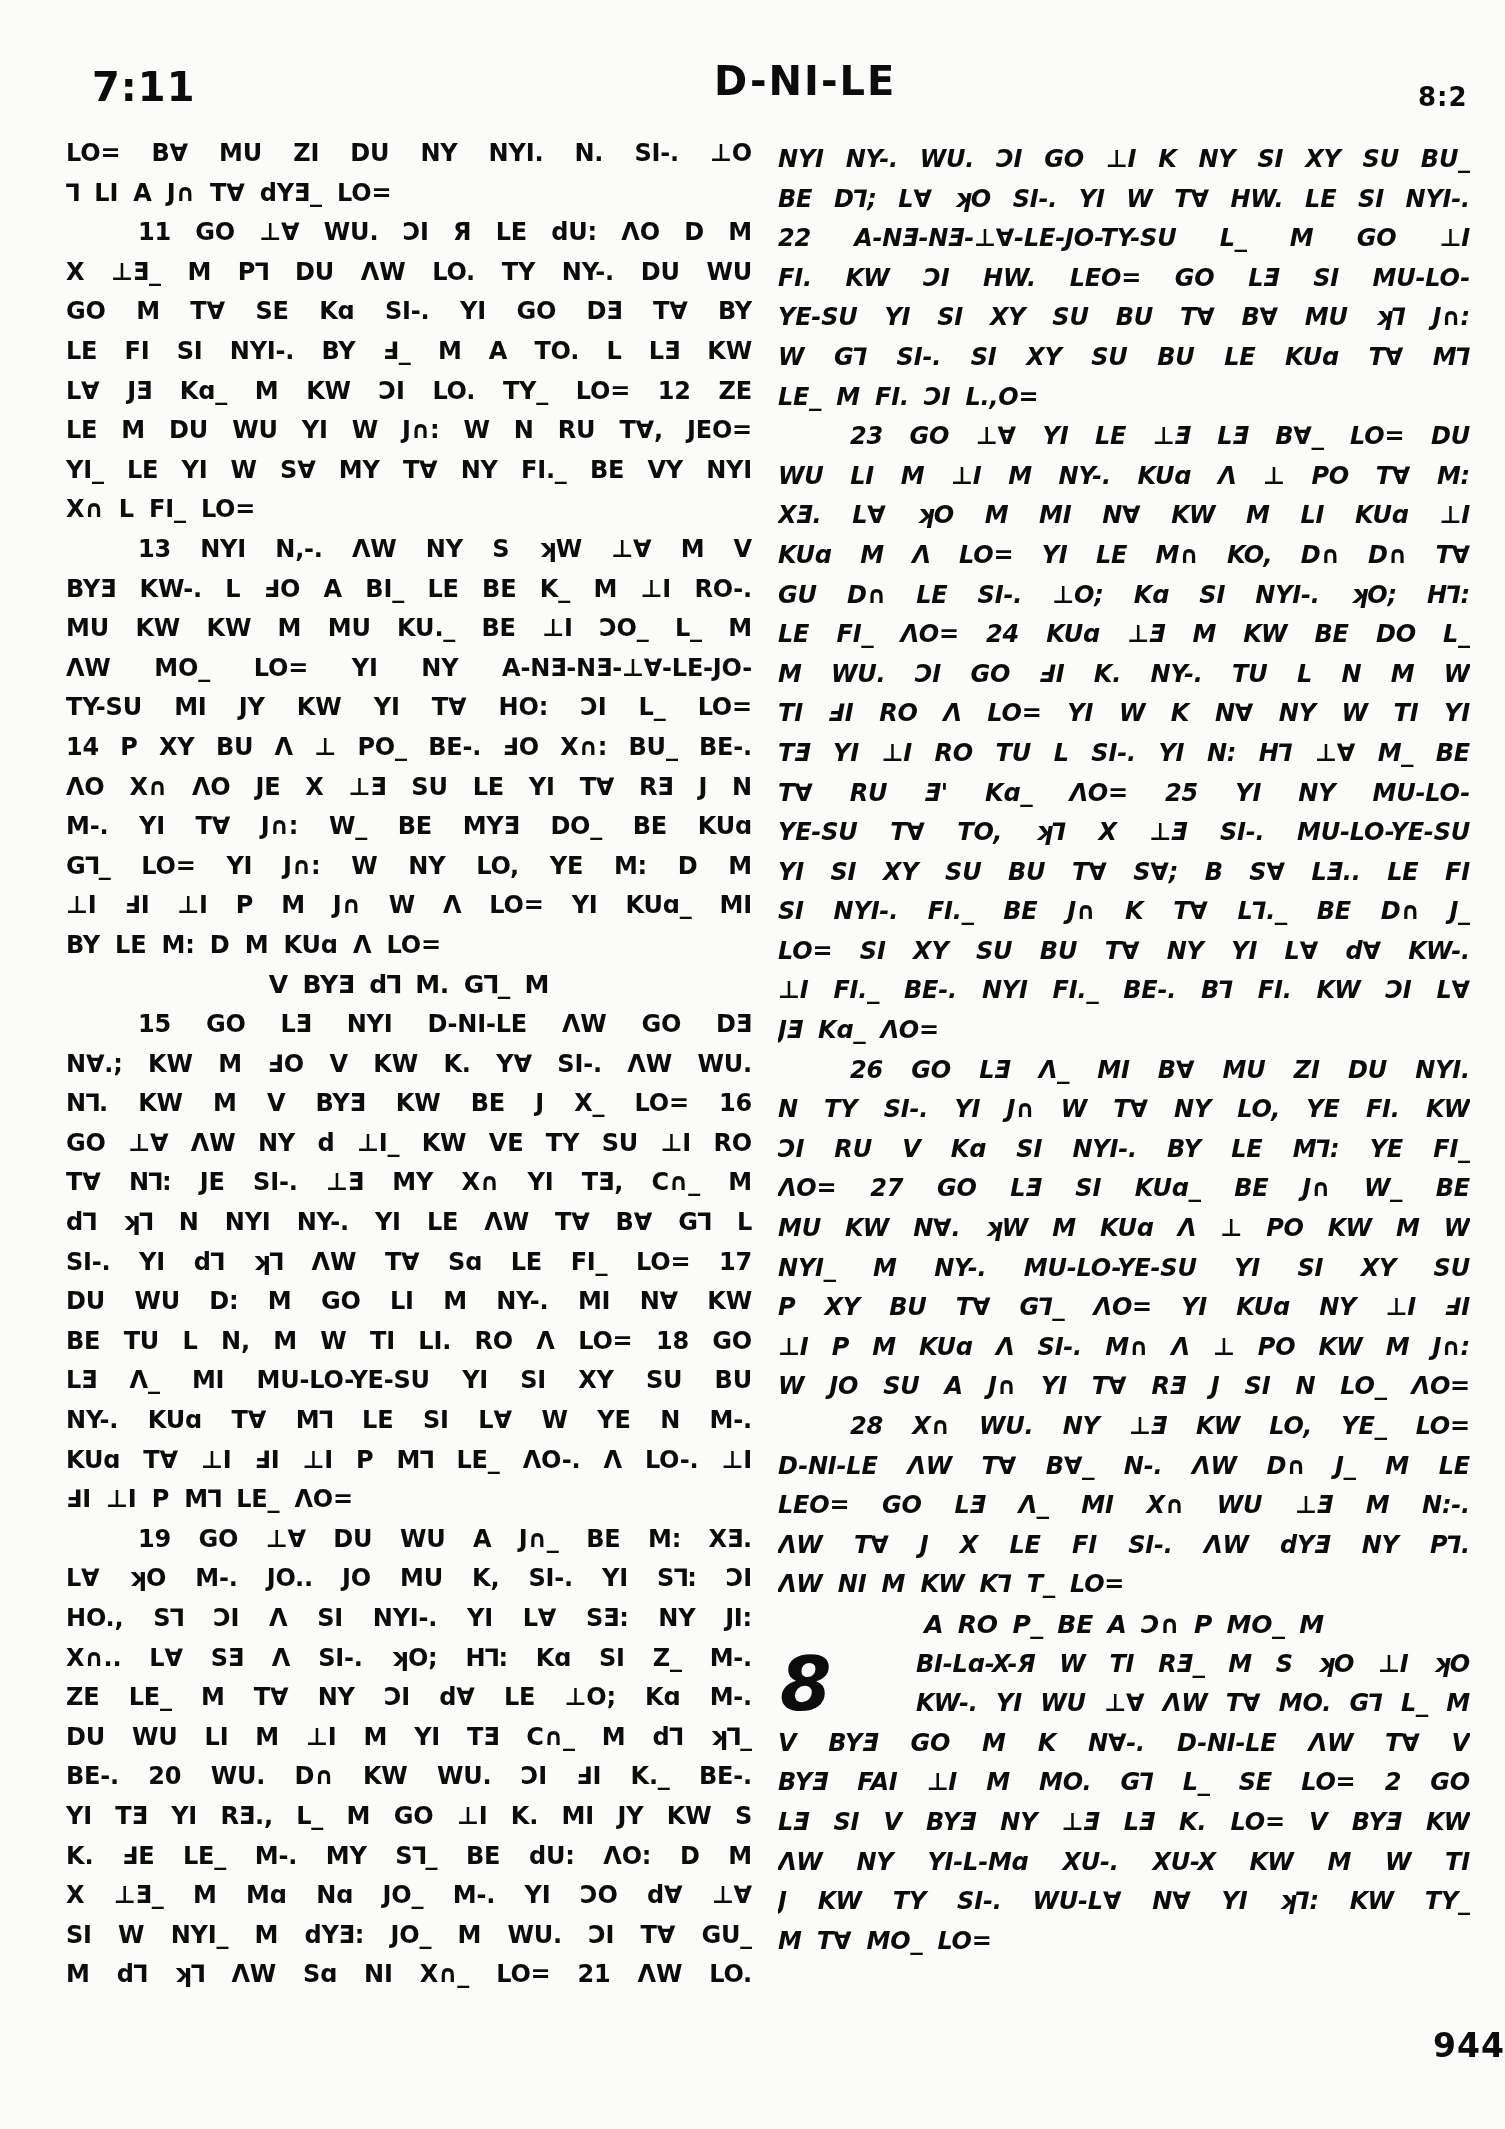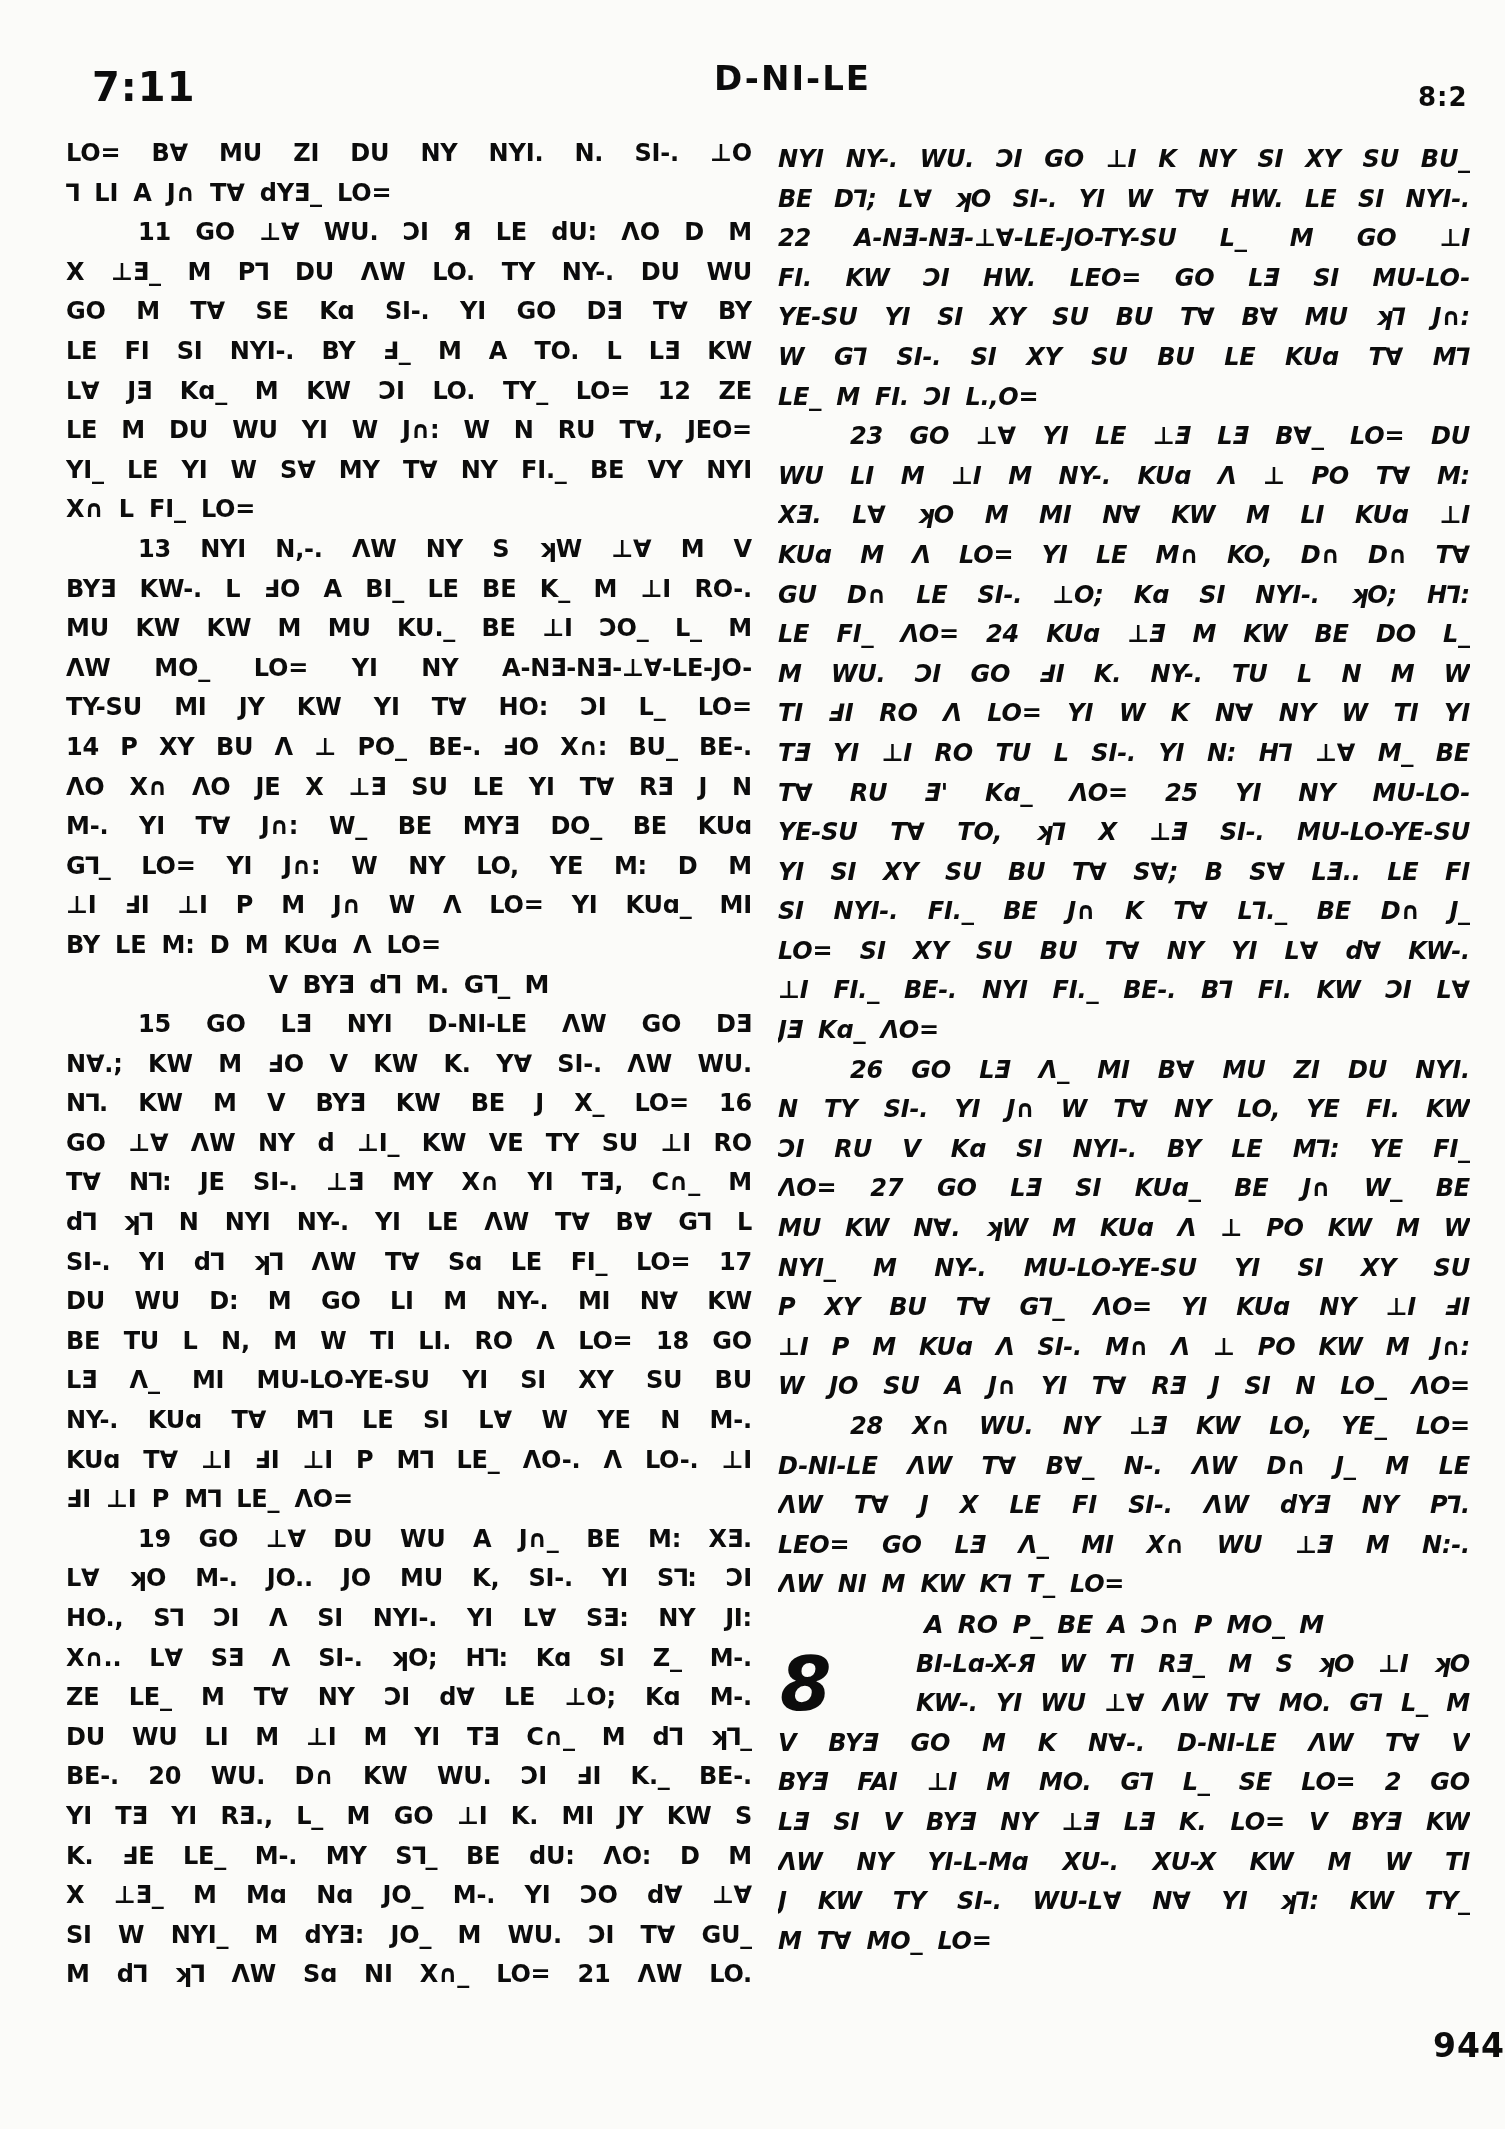--- a/index.html
+++ b/index.html
@@ -11,21 +11,21 @@
     width:1505px;height:2129px;position:relative;
     background:var(--paper);
     font-family:"DejaVu Sans","Liberation Sans",sans-serif;
     color:var(--ink);
     -webkit-font-smoothing:antialiased;
   }
   .page{position:absolute;inset:0;overflow:hidden;}
   
   .hdr{position:absolute;font-weight:700;}
   .hdr-left{left:92px;top:64px;font-size:40px;letter-spacing:1px;}
-  .hdr-title{left:714px;top:58px;font-size:34px;letter-spacing:2px;}
+  .hdr-title{left:714px;top:58px;font-size:40px;letter-spacing:2px;}
   .hdr-right{left:1418px;top:82px;font-size:26px;letter-spacing:1px;}
   
   .col{position:absolute;font-weight:700;font-size:24px;}
   .col-left{left:66px;top:134px;width:686px;}
   .col-right{left:778px;top:140px;width:692px;font-style:italic;}
   .ln{
     height:39.6px;line-height:39.6px;overflow:hidden;
     text-align:justify;text-align-last:justify;
     letter-spacing:-0.2px;word-spacing:2px;
   }
@@ -130,22 +130,22 @@
       <div class="ln f">N TY SI-. YI J∩ W T∀ NY LO, YE FI. KW</div>
       <div class="ln f">ƆI RU V Kɑ SI NYI-. BY LE M⅂: YE FI_</div>
       <div class="ln f">ΛO= 27 GO LƎ SI KUɑ_ BE J∩ W_ BE</div>
       <div class="ln f">MU KW N∀. ʞW M KUɑ Λ ⊥ PO KW M W</div>
       <div class="ln f">NYI_ M NY-. MU-LO-YE-SU YI SI XY SU</div>
       <div class="ln f">P XY BU T∀ G⅂_ ΛO= YI KUɑ NY ⊥I ℲI</div>
       <div class="ln f">⊥I P M KUɑ Λ SI-. M∩ Λ ⊥ PO KW M J∩:</div>
       <div class="ln f">W JO SU A J∩ YI T∀ RƎ J SI N LO_ ΛO=</div>
       <div class="ln i">28 X∩ WU. NY ⊥Ǝ KW LO, YE_ LO=</div>
       <div class="ln f">D-NI-LE ΛW T∀ B∀_ N-. ΛW D∩ J_ M LE</div>
+      <div class="ln f">LEO= GO LƎ Λ_ MI X∩ WU ⊥Ǝ M N:-.</div>
       <div class="ln f">ΛW T∀ J X LE FI SI-. ΛW dYƎ NY P⅂.</div>
-      <div class="ln f">LEO= GO LƎ Λ_ MI X∩ WU ⊥Ǝ M N:-.</div>
       <div class="ln e">ΛW NI M KW K⅂ T_ LO=</div>
       <div class="ln c">A RO P_ BE A Ɔ∩ P MO_ M</div>
       <div class="ln d1"><span class="dropcap">8</span>BI-Lɑ-X-Я W TI RƎ_ M S ʞO ⊥I ʞO</div>
       <div class="ln d2">KW-. YI WU ⊥∀ ΛW T∀ MO. G⅂ L_ M</div>
       <div class="ln f">V BYƎ GO M K N∀-. D-NI-LE ΛW T∀ V</div>
       <div class="ln f">BYƎ FAI ⊥I M MO. G⅂ L_ SE LO= 2 GO</div>
       <div class="ln f">LƎ SI V BYƎ NY ⊥Ǝ LƎ K. LO= V BYƎ KW</div>
       <div class="ln f">ΛW NY YI-L-Mɑ XU-. XU-X KW M W TI</div>
       <div class="ln f">J KW TY SI-. WU-L∀ N∀ YI ʞ⅂: KW TY_</div>
       <div class="ln e">M T∀ MO_ LO=</div>

